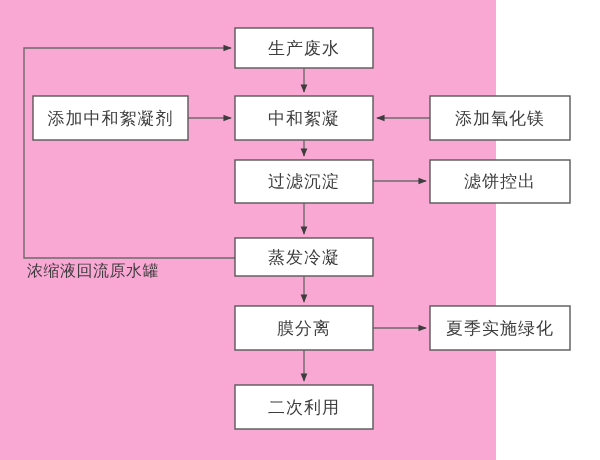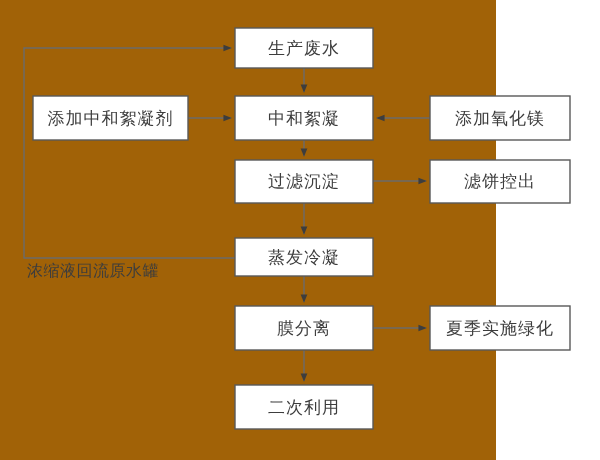--- a/index.html
+++ b/index.html
@@ -10,21 +10,21 @@
   body {
     width: 600px;
     height: 460px;
     font-family: "DejaVu Sans", "Liberation Sans", sans-serif;
     overflow: hidden;
   }
   #flow-root {
     position: relative;
     width: 496px;
     height: 460px;
-    background: #a16207;
+    background: #f9a8d4;
   }
   svg.flow-canvas {
     position: absolute;
     top: 0;
     left: 0;
     width: 600px;
     height: 460px;
     display: block;
   }
   .node-rect {

